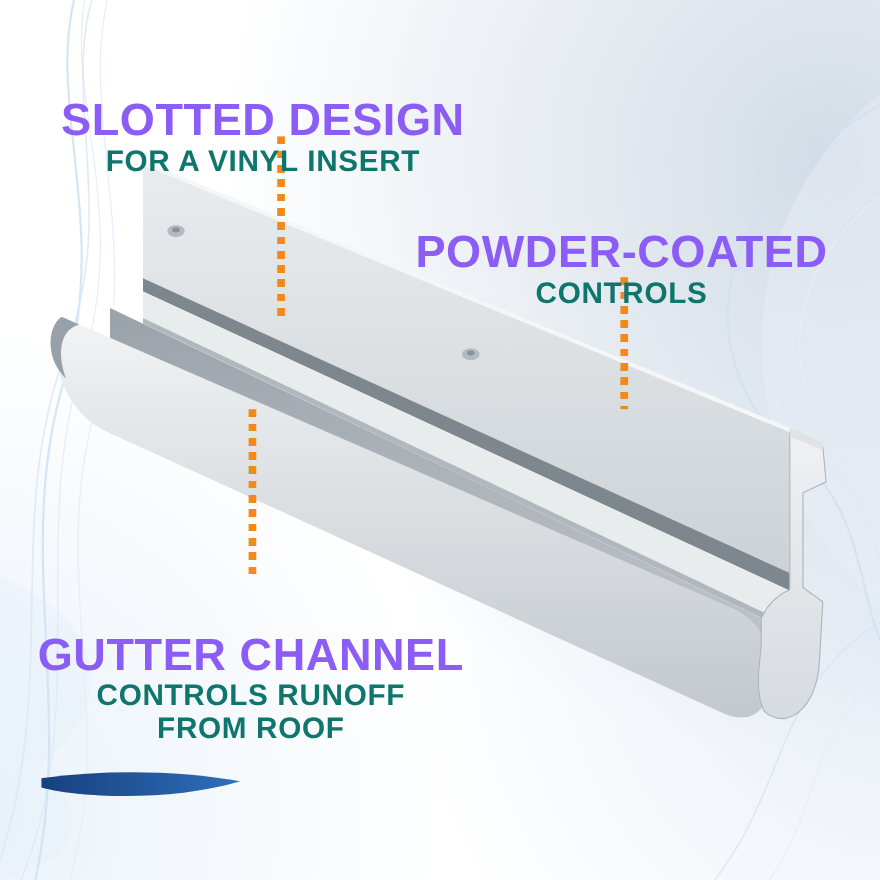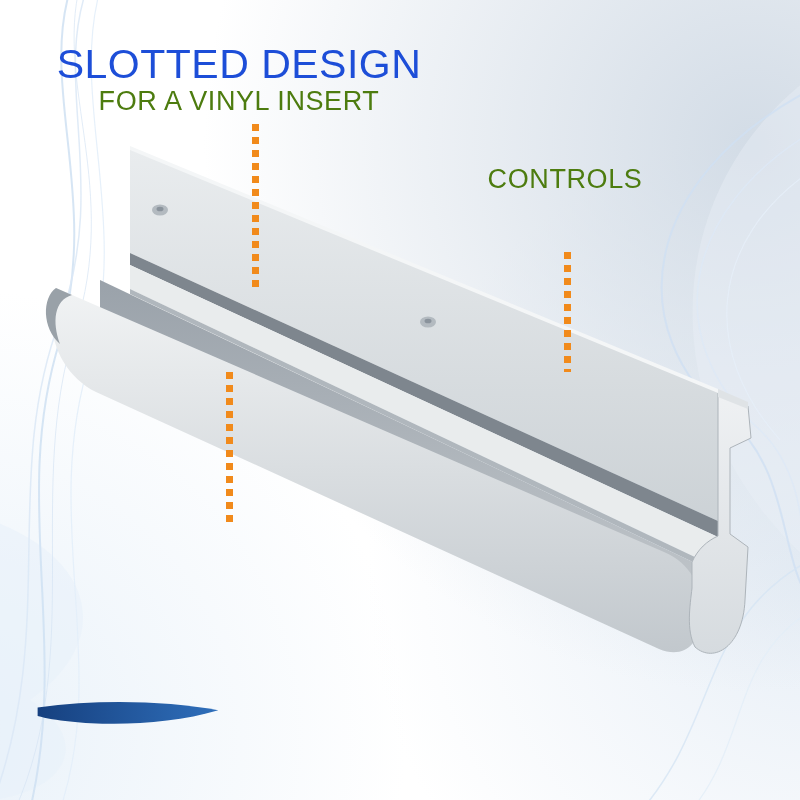--- a/index.html
+++ b/index.html
@@ -11,25 +11,25 @@
   .tint{
     position:absolute;inset:0;
     background:
       radial-gradient(circle at 94% 18%, rgba(203,214,226,.85), rgba(203,214,226,0) 55%),
       radial-gradient(circle at 102% 72%, rgba(219,230,242,.65), rgba(219,230,242,0) 45%),
       radial-gradient(circle at -5% 92%, rgba(224,236,247,.7), rgba(224,236,247,0) 40%);
   }
   svg.bg, svg.rail{position:absolute;left:0;top:0;width:800px;height:800px;}
   .anno{position:absolute;text-align:center;}
   .anno .title{
-    font-size:41px;font-weight:400;color:#1d4ed8;
-    letter-spacing:.5px;line-height:1.02;white-space:nowrap;
+    font-size:41px;font-weight:700;color:#8b5cf6;
+    letter-spacing:.5px;line-height:1.02;white-space:nowrap;margin-top:45px;
   }
   .anno .sub{
-    font-size:27px;font-weight:400;color:#4d7c0f;
+    font-size:27px;font-weight:700;color:#0f766e;
     letter-spacing:.6px;line-height:1.12;white-space:nowrap;
   }
   #anno-slotted{left:38px;top:44px;width:402px;}
   #anno-powder{left:358px;top:164px;width:414px;}
   #anno-gutter{left:18px;top:530px;width:420px;}
   .dots{
     position:absolute;width:7px;
     background-image:repeating-linear-gradient(#f18a1b 0 7px, rgba(0,0,0,0) 7px 13px);
   }
   #dots-slotted{left:252px;top:124px;height:164px;}
@@ -114,23 +114,29 @@
   <div class="dots" id="dots-slotted"></div>
   <div class="dots" id="dots-powder"></div>
   <div class="dots" id="dots-gutter"></div>
 
   <div class="anno" id="anno-slotted">
     <div class="title">SLOTTED DESIGN</div>
     <div class="sub">FOR A VINYL INSERT</div>
   </div>
 
   <div class="anno" id="anno-powder">
+    <div class="title">POWDER-COATED</div>
     <div class="sub">CONTROLS</div>
   </div>
 
+  <div class="anno" id="anno-gutter">
+    <div class="title">GUTTER CHANNEL</div>
+    <div class="sub">CONTROLS RUNOFF</div>
+    <div class="sub">FROM ROOF</div>
+  </div>
 
   <div class="logo">
     <svg class="logo-swoosh" viewBox="0 0 200 34" aria-hidden="true">
       <defs>
         <linearGradient id="gSwoosh" x1="0" y1="0" x2="1" y2="0">
           <stop offset="0" stop-color="#16407f"></stop>
             <stop offset="1" stop-color="#2f6fbb"></stop>
         </linearGradient>
       </defs>
       <path d="M4,10 C70,1 140,3 196,13 C130,33 40,29 4,19 Z" fill="url(#gSwoosh)"></path>

